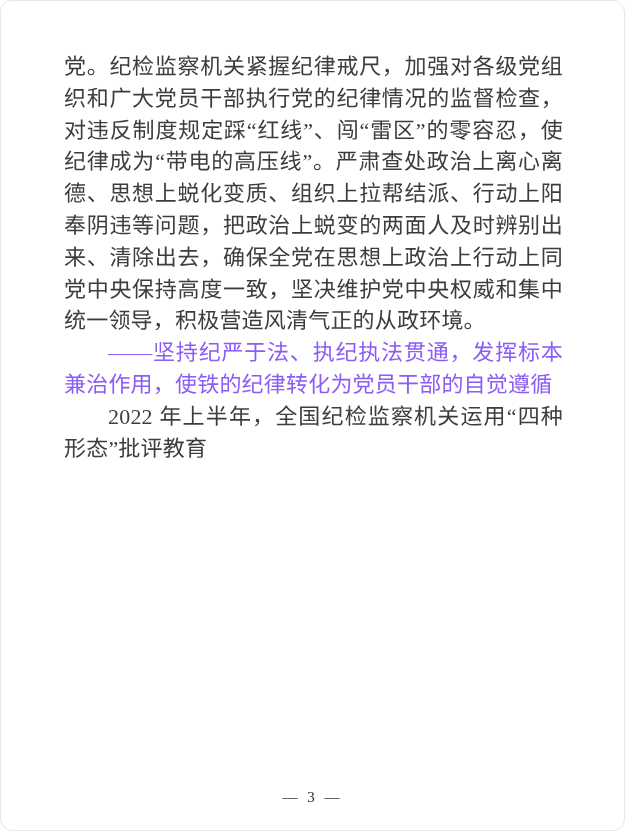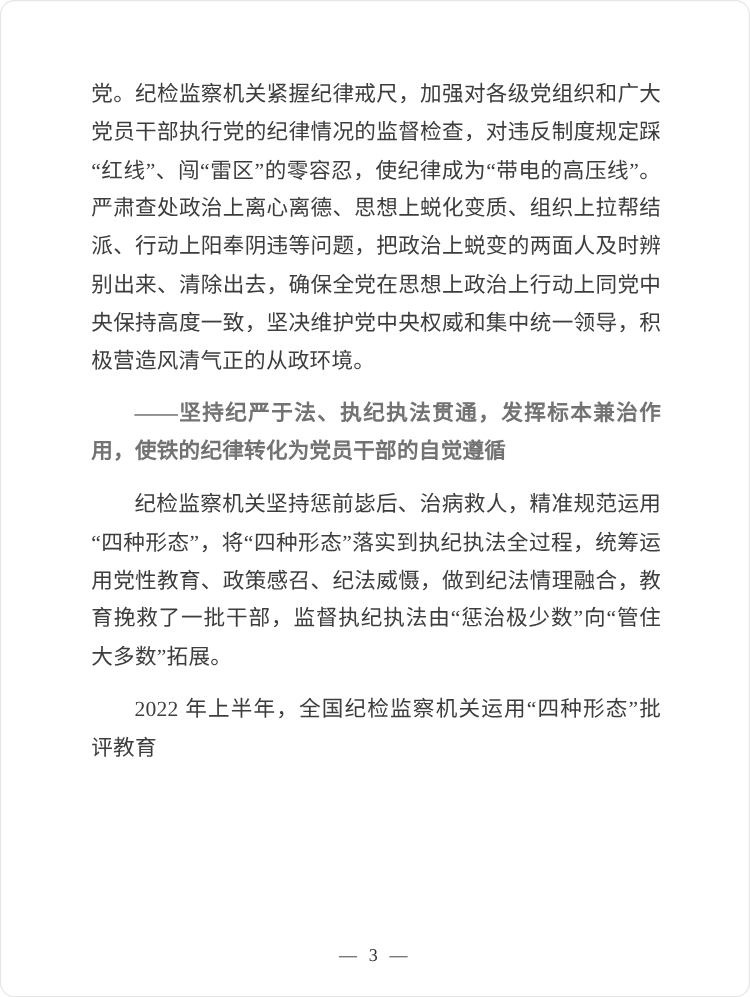--- a/index.html
+++ b/index.html
@@ -18,54 +18,53 @@
     overflow: hidden;
     font-family: "Liberation Serif", "DejaVu Serif", serif;
   }
   .content {
     position: absolute;
     top: 50px;
     left: 63px;
     width: 499px;
   }
   .content p {
-    margin: 12px;
-    font-size: 18px;
+    margin: 0;
+    font-size: 22px;
     line-height: 31.8px;
     color: #3d3d3d;
     text-align: justify;
     text-indent: 2em;
     letter-spacing: 0.2px;
     word-break: break-all;
   }
   .content p.no-indent {
     text-indent: 0;
   }
   .content p.heading {
-    font-weight: bold;
-    color: #737373;
+    font-weight: normal;
+    color: #8b5cf6;
   }
   .footer {
     position: absolute;
     left: 0;
     right: 0;
     bottom: 24px;
     text-align: center;
     font-size: 15px;
     color: #2f2f2f;
     letter-spacing: 3px;
     font-family: "Liberation Serif", "DejaVu Serif", serif;
   }
 </style>
 </head>
 <body>
 
 <div class="page">
   <div class="content">
     <p class="no-indent">党。纪检监察机关紧握纪律戒尺，加强对各级党组织和广大党员干部执行党的纪律情况的监督检查，对违反制度规定踩“红线”、闯“雷区”的零容忍，使纪律成为“带电的高压线”。严肃查处政治上离心离德、思想上蜕化变质、组织上拉帮结派、行动上阳奉阴违等问题，把政治上蜕变的两面人及时辨别出来、清除出去，确保全党在思想上政治上行动上同党中央保持高度一致，坚决维护党中央权威和集中统一领导，积极营造风清气正的从政环境。</p>
     <p class="heading">——坚持纪严于法、执纪执法贯通，发挥标本兼治作用，使铁的纪律转化为党员干部的自觉遵循</p>
-    <p>纪检监察机关坚持惩前毖后、治病救人，精准规范运用“四种形态”，将“四种形态”落实到执纪执法全过程，统筹运用党性教育、政策感召、纪法威慑，做到纪法情理融合，教育挽救了一批干部，监督执纪执法由“惩治极少数”向“管住大多数”拓展。</p>
     <p>2022 年上半年，全国纪检监察机关运用“四种形态”批评教育</p>
   </div>
   <div class="footer">
     <span>— 3 —</span>
   </div>
 </div>
 
 </body></html>

